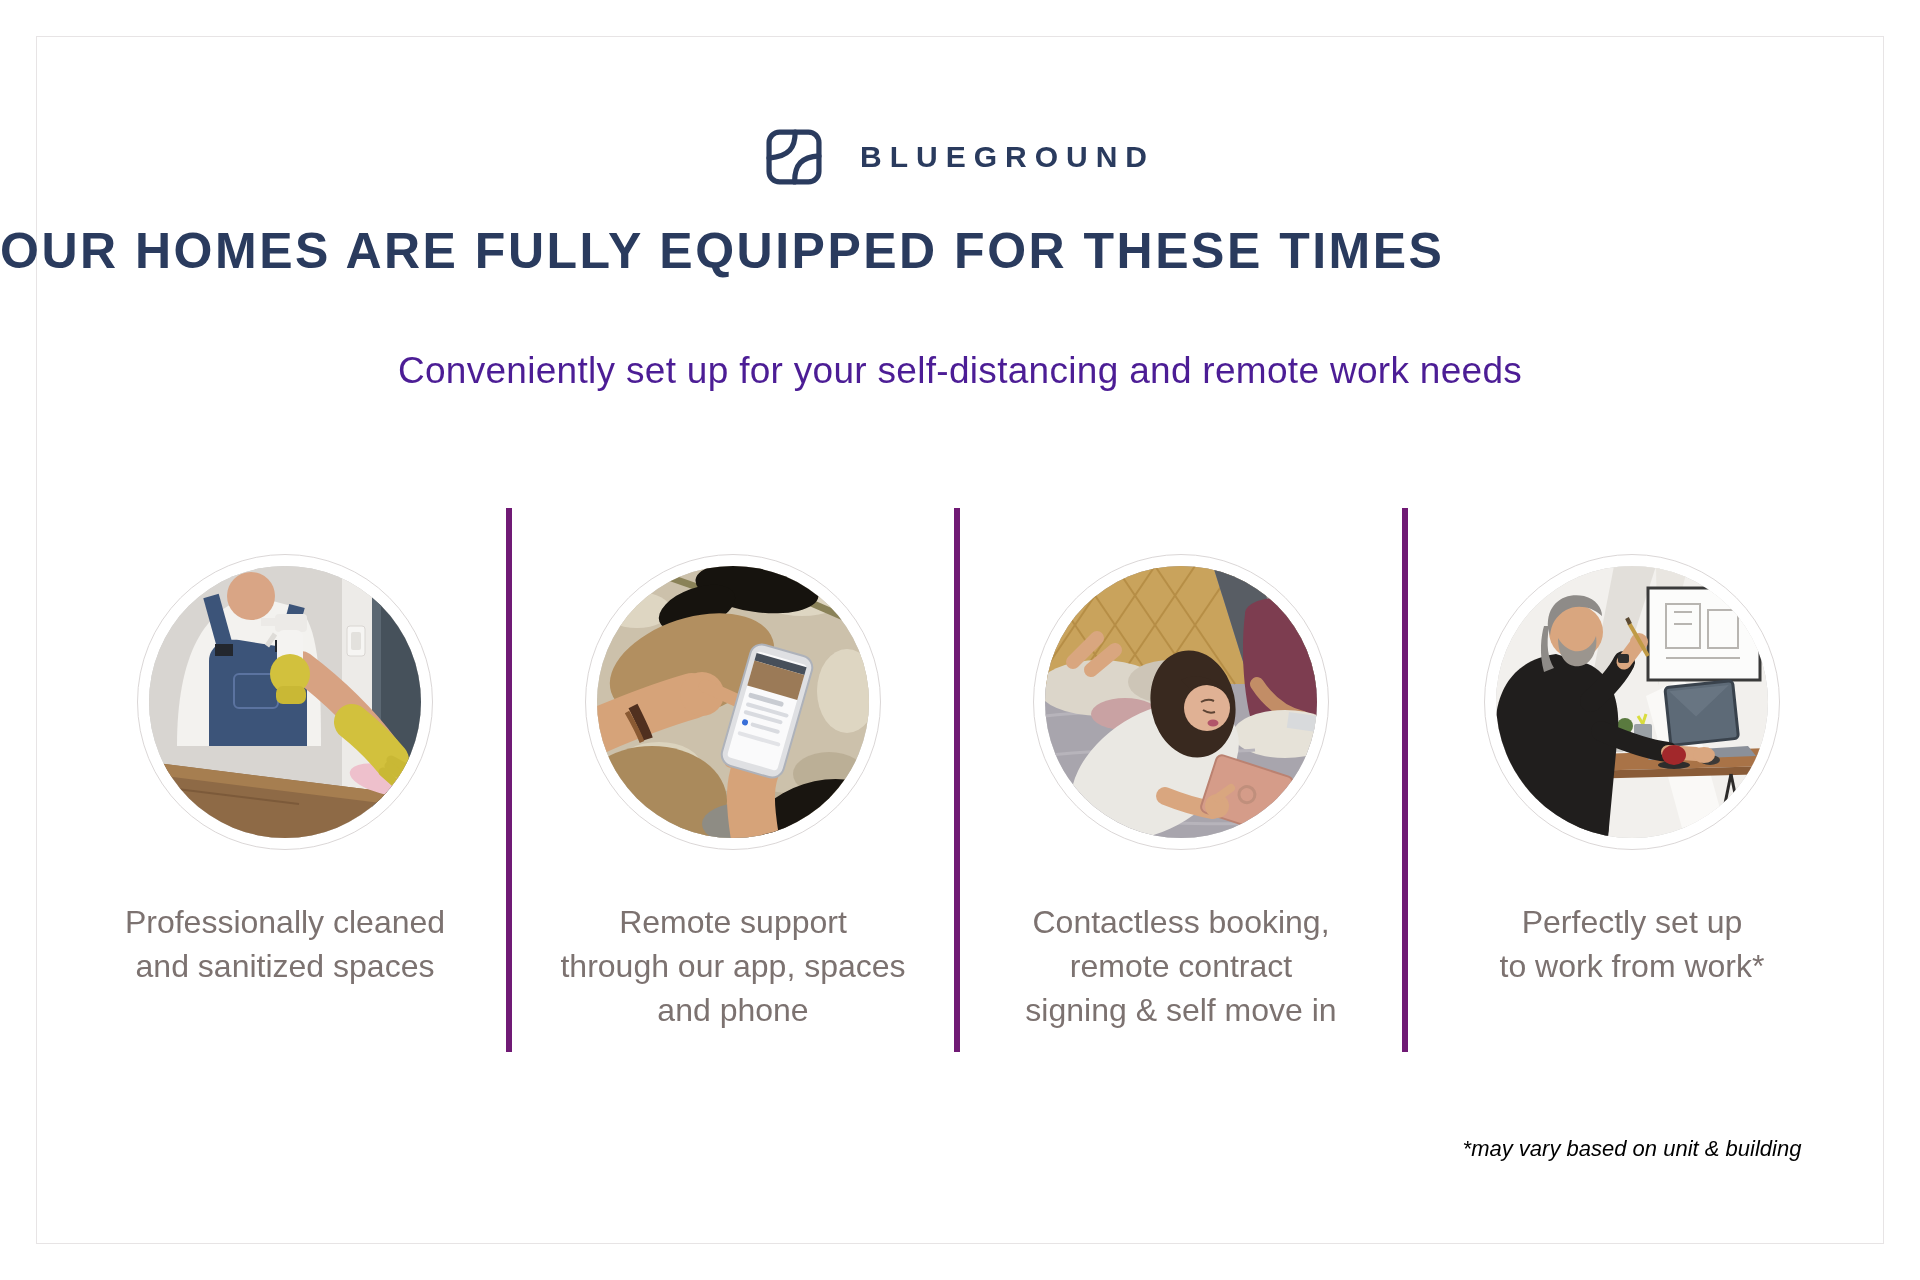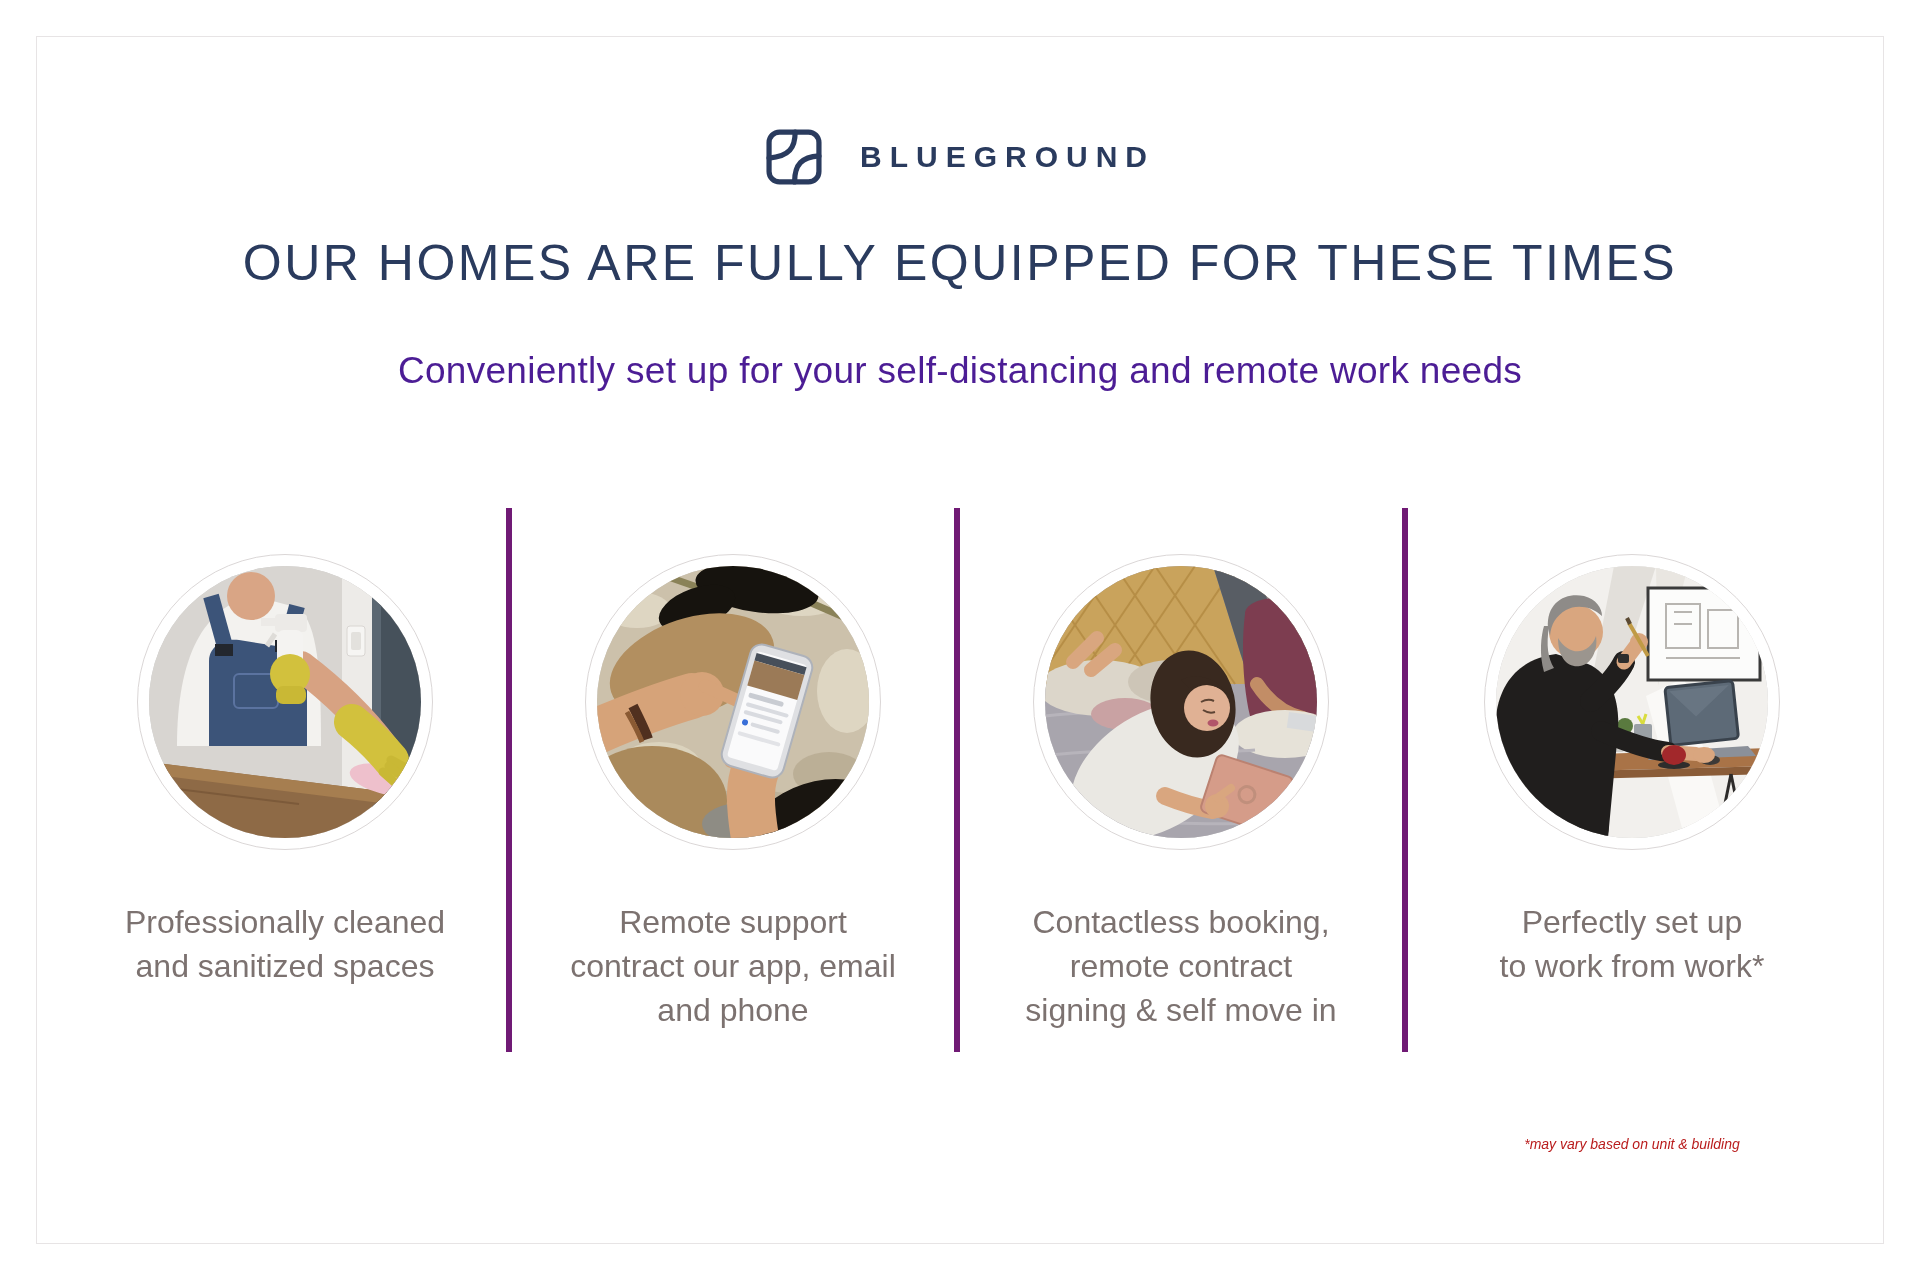--- a/index.html
+++ b/index.html
@@ -4,35 +4,35 @@
 <style>
   html,body{margin:0;padding:0;background:#ffffff;}
   .page{position:relative;width:1920px;height:1280px;background:#ffffff;overflow:hidden;
         font-family:"Liberation Sans", sans-serif;}
   .frame{position:absolute;left:36px;top:36px;right:36px;bottom:36px;
          border:1px solid #e7e4e5;}
   .logo-row{position:absolute;top:126px;left:0;width:100%;height:62px;
             display:flex;align-items:center;justify-content:center;gap:37px;}
   .logo-mark{width:58px;height:58px;display:block;}
   .logo-word{font-size:30px;font-weight:bold;letter-spacing:8px;color:#2a3b5e;}
-  .title{position:absolute;top:222px;left:0;width:100%;text-align:center;
-         font-size:50px;font-weight:400;letter-spacing:2.5px;color:#2a3b5e;margin-top:12px;}
+  .title{position:absolute;top:222px;left:0;width:100%;text-align:left;
+         font-size:50px;font-weight:700;letter-spacing:2.5px;color:#2a3b5e;}
   .subtitle{position:absolute;top:350px;left:0;width:100%;text-align:center;
             font-size:37px;font-weight:300;color:#4c1d95;letter-spacing:0.3px;}
   .features{position:absolute;top:508px;left:64px;width:1792px;height:544px;display:flex;}
   .feature{width:448px;box-sizing:border-box;padding-top:46px;}
   .feature.divided{border-right:6px solid #701a75;}
   .ring{width:272px;height:272px;margin:0 auto;border-radius:50%;
         border:1px solid #dbd7d7;padding:11px;background:#ffffff;}
   .photo{width:272px;height:272px;border-radius:50%;overflow:hidden;background:#cccccc;}
   .photo svg{display:block;}
   .caption{margin-top:50px;text-align:center;font-size:32px;line-height:44px;
            color:#7c7270;white-space:pre-line;}
   .footnote{position:absolute;top:1136px;left:1408px;width:448px;text-align:center;
-            font-style:italic;font-size:14px;color:#b91c1c;}
+            font-style:italic;font-size:22px;color:#000000;}
 </style>
 </head>
 <body>
 
 <div class="page">
   <div class="frame"></div>
 
   <div class="logo-row">
     <svg class="logo-mark" viewBox="0 0 100 100">
       <g fill="none" stroke="#2a3b5e" stroke-width="9" stroke-linecap="round">
@@ -126,21 +126,21 @@
               <rect x="148" y="142" width="44" height="4" rx="2" fill="#d9dbe0"></rect>
               <rect x="148" y="150" width="40" height="4" rx="2" fill="#d9dbe0"></rect>
               <circle cx="152" cy="162" r="3" fill="#3a6fd8"></circle>
               <rect x="158" y="160" width="30" height="4" rx="2" fill="#d9dbe0"></rect>
               <rect x="148" y="172" width="44" height="4" rx="2" fill="#e2e3e7"></rect>
             </g>
           </svg>
         </div>
       </div>
       <div class="caption">Remote support
-contract our app, email
+through our app, spaces
 and phone</div>
     </div>
 
     <div class="feature divided">
       <div class="ring">
         <div class="photo" aria-label="woman-on-bed-signing-contract-on-tablet-photo">
           <svg width="272" height="272" viewBox="0 0 272 272">
             <rect width="272" height="272" fill="#a8a5ad"></rect>
             <rect width="272" height="118" fill="#c9a35c"></rect>
             <g stroke="#b68e46" stroke-width="2">

